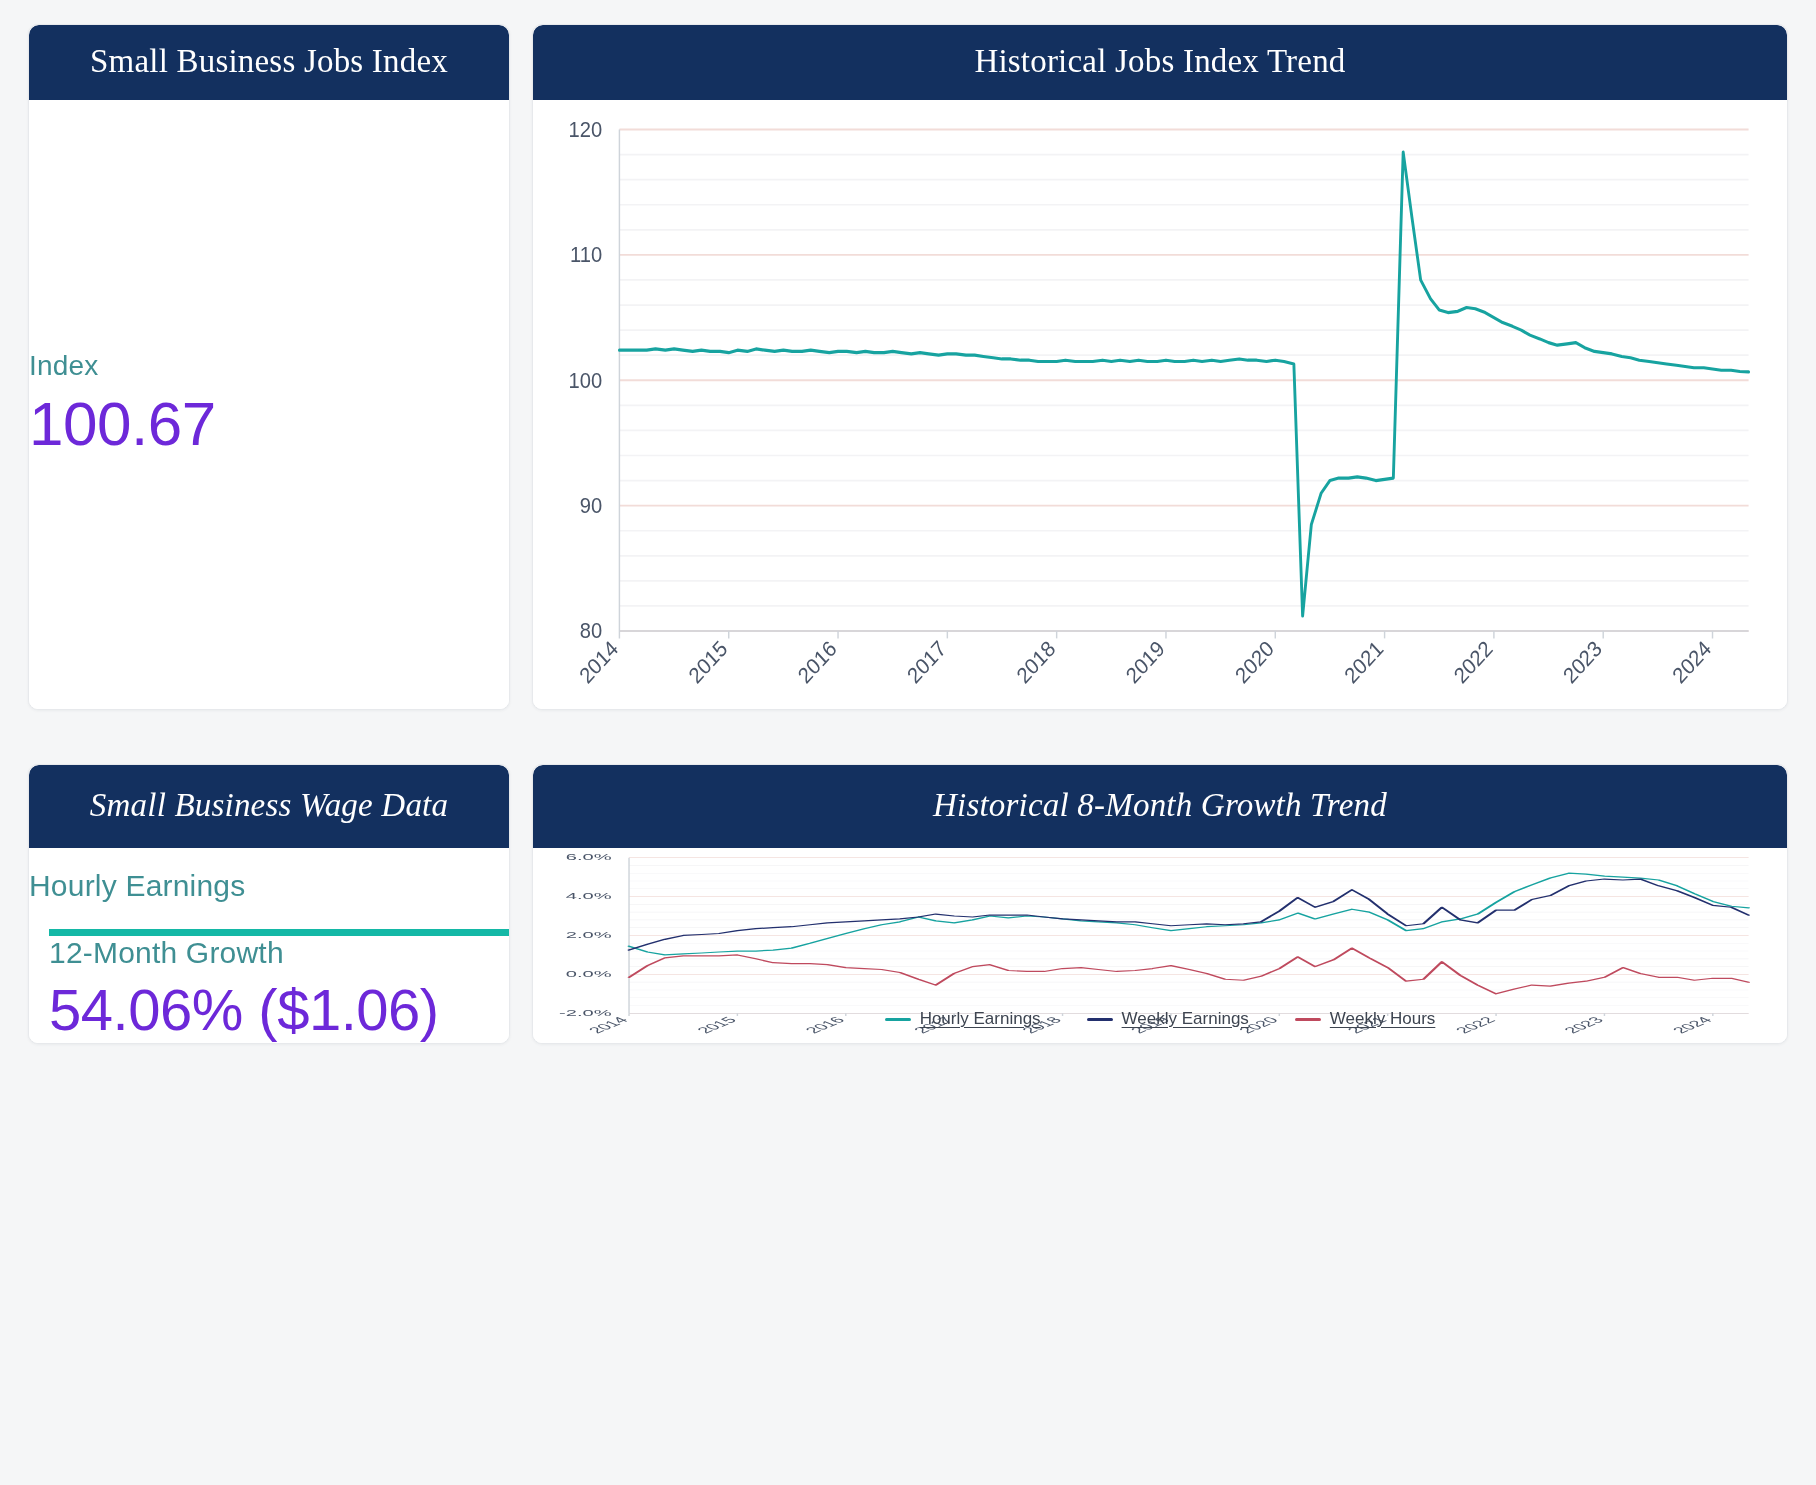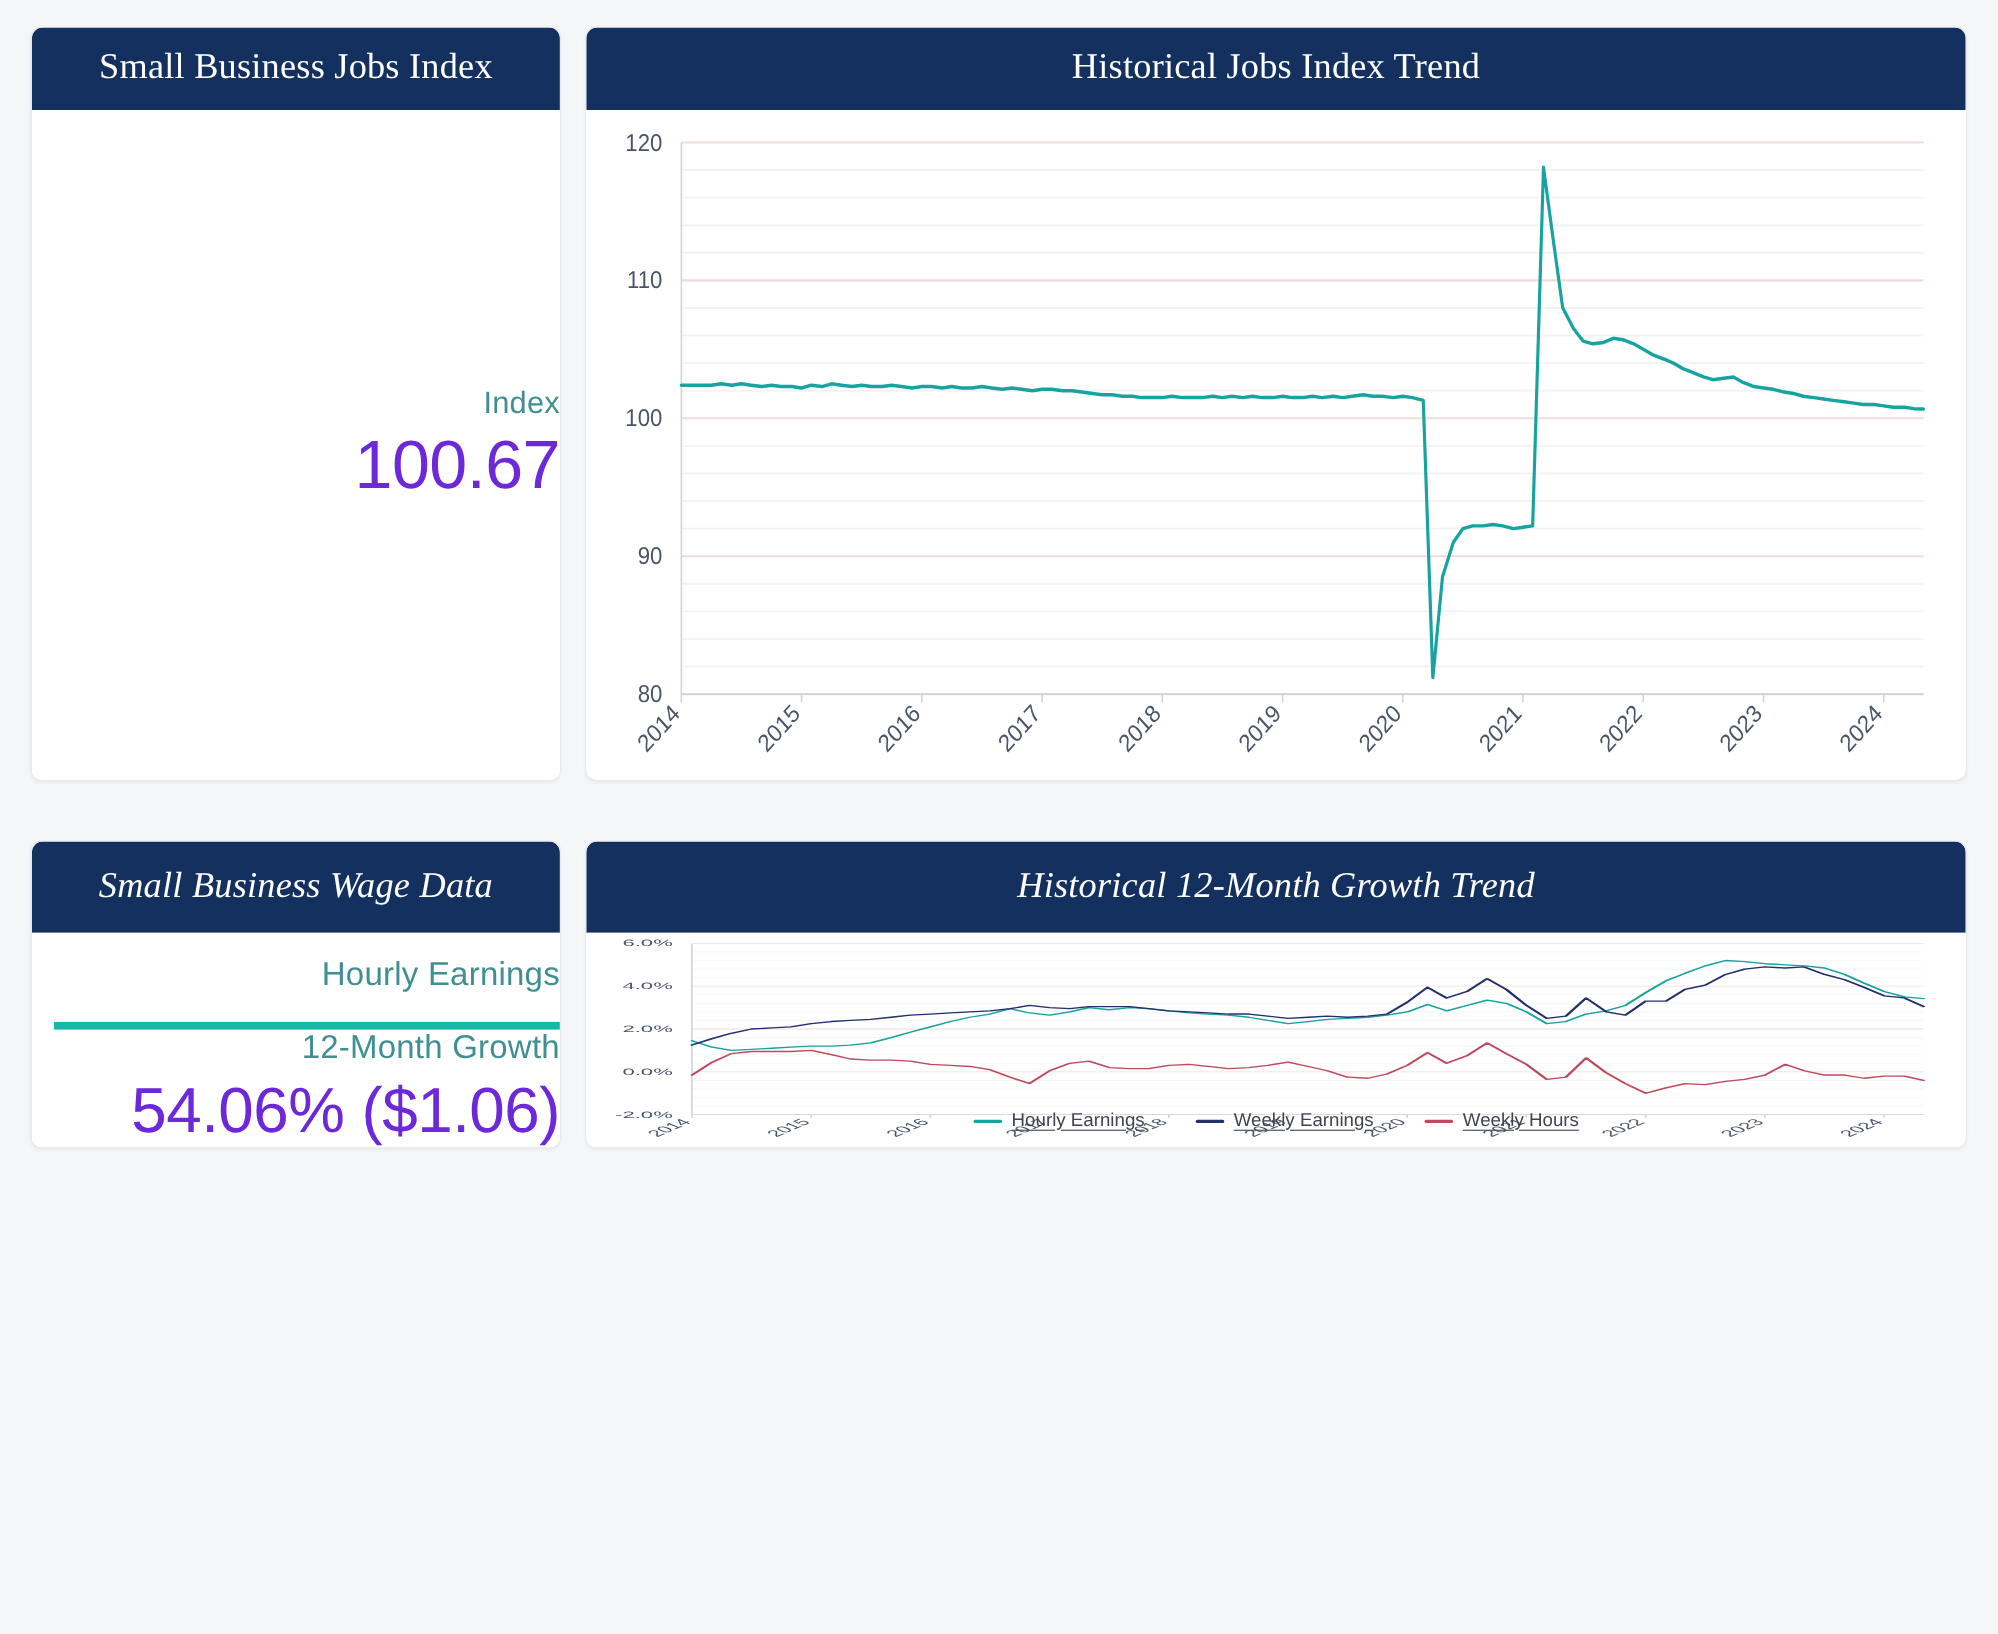--- a/index.html
+++ b/index.html
@@ -44,21 +44,21 @@
   
   .kpi-wrap {
     height: 100%;
     display: flex;
     flex-direction: column;
   }
   .kpi-block {
     flex: 1;
     display: flex;
     flex-direction: column;
-    align-items: flex-end;
+    align-items: flex-start;
     justify-content: center;
   }
   .kpi-block + .kpi-block { border-top: 7px solid #14b8a6; margin-left: 20px; }
   .kpi-label {
     color: #3f8f93;
     font-size: 28px;
     letter-spacing: .2px;
     margin-bottom: 6px;
   }
   .kpi-label.big { font-size: 30px; }
@@ -176,21 +176,21 @@
         </div>
         <div class="kpi-block">
           <div class="kpi-label big">12-Month Growth</div>
           <div class="kpi-value wide">54.06% ($1.06)</div>
         </div>
       </div>
     </div>
   </div>
 
   <div class="card">
-    <div class="card-header tall">Historical 12-Month Growth Trend</div>
+    <div class="card-header tall">Historical 8-Month Growth Trend</div>
     <div class="card-body">
       <div class="chart-area">
         <svg id="chart-growth" viewBox="0 0 1306 486" preserveAspectRatio="none">
             <line x1="100" x2="1266" y1="392.6" y2="392.6" stroke="#f3f3f5" stroke-width="1.6"></line>
             <line x1="100" x2="1266" y1="373.2" y2="373.2" stroke="#f3f3f5" stroke-width="1.6"></line>
             <line x1="100" x2="1266" y1="353.8" y2="353.8" stroke="#f3f3f5" stroke-width="1.6"></line>
             <line x1="100" x2="1266" y1="334.4" y2="334.4" stroke="#f3f3f5" stroke-width="1.6"></line>
             <line x1="100" x2="1266" y1="295.6" y2="295.6" stroke="#f3f3f5" stroke-width="1.6"></line>
             <line x1="100" x2="1266" y1="276.20000000000005" y2="276.20000000000005" stroke="#f3f3f5" stroke-width="1.6"></line>
             <line x1="100" x2="1266" y1="256.79999999999995" y2="256.79999999999995" stroke="#f3f3f5" stroke-width="1.6"></line>

